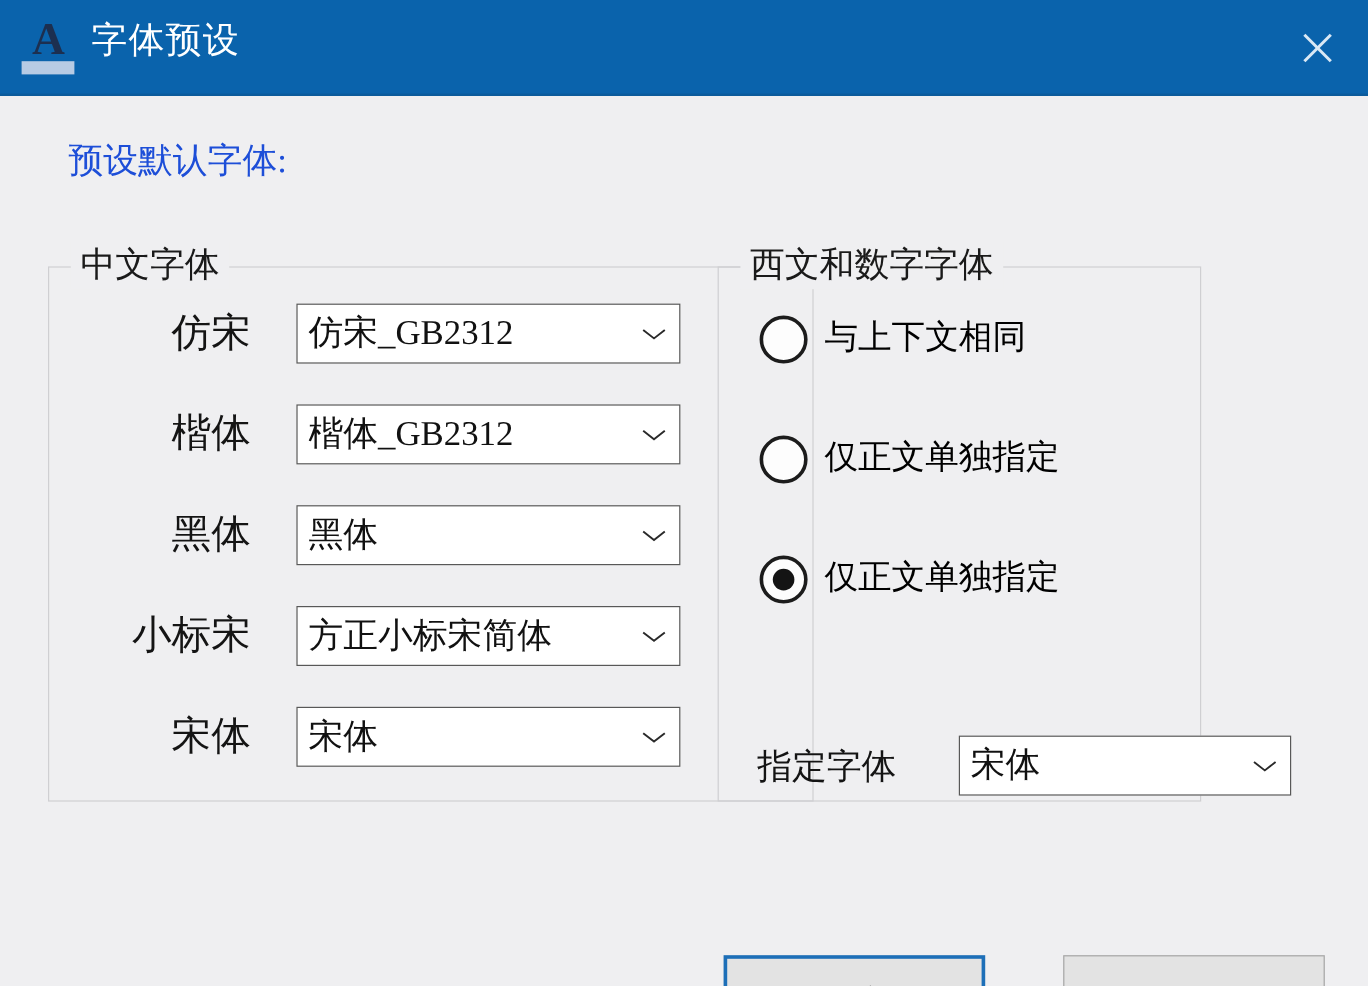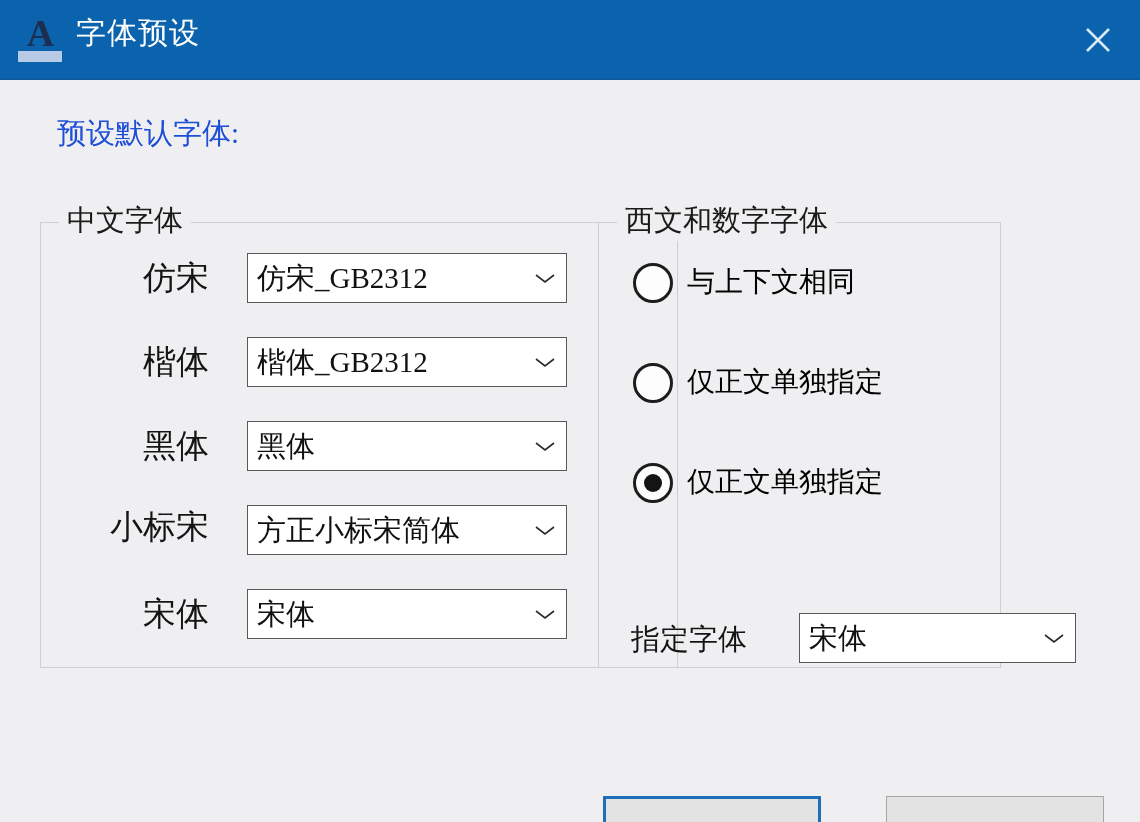--- a/index.html
+++ b/index.html
@@ -286,21 +286,21 @@
       <div class="row-label">黑体</div>
       <div class="combo">
         <div class="combo-text">黑体</div>
         <svg class="chev" viewBox="0 0 22 12">
           <polyline points="2,3 11,10 20,3" fill="none" stroke="#2a2a2a" stroke-width="1.6"></polyline>
         </svg>
       </div>
     </div>
 
     <div class="font-row" style="top:280px;">
-      <div class="row-label" style="left:8px;width:160px;font-family:Liberation Mono, monospace;">小标宋</div>
+      <div class="row-label" style="left:8px;width:160px;">小标宋</div>
       <div class="combo">
         <div class="combo-text" style="right:34px;">方正小标宋简体</div>
         <svg class="chev" viewBox="0 0 22 12">
           <polyline points="2,3 11,10 20,3" fill="none" stroke="#2a2a2a" stroke-width="1.6"></polyline>
         </svg>
       </div>
     </div>
 
     <div class="font-row" style="top:364px;">
       <div class="row-label">宋体</div>

